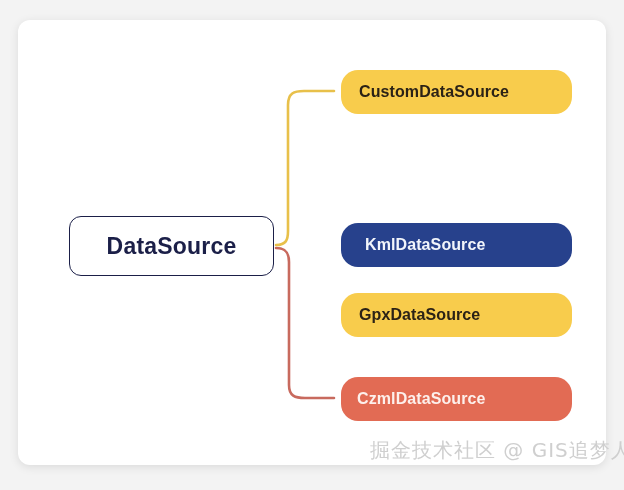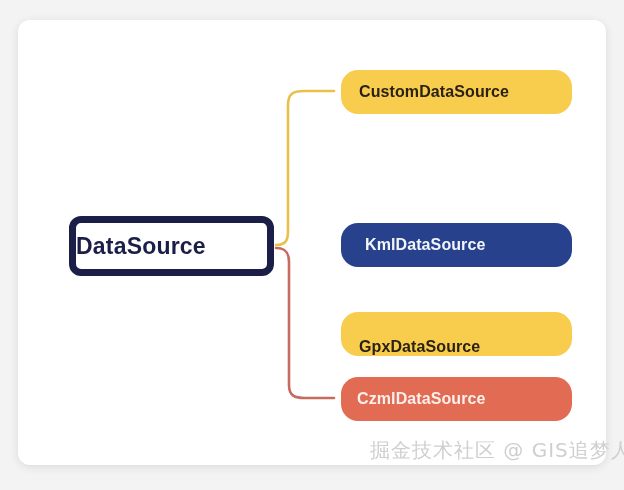--- a/index.html
+++ b/index.html
@@ -36,26 +36,26 @@
     height: 490px;
     pointer-events: none;
   }
   .root-node {
     position: absolute;
     left: 69px;
     top: 216px;
     width: 205px;
     height: 60px;
     box-sizing: border-box;
-    border: 7px solid #8b5cf6;
+    border: 1px solid #8b5cf6;
     border-radius: 12px;
     background: #ffffff;
     display: flex;
     align-items: center;
-    justify-content: flex-start;
+    justify-content: center;
   }
   .root-node-label {
     color: #1b1f48;
     font-size: 23px;
     font-weight: bold;
     letter-spacing: 0.2px;
   }
   .leaf-node {
     position: absolute;
     left: 341px;
@@ -102,21 +102,21 @@
 
   <div class="leaf-node" id="leaf-0" style="top: 70px; background: rgb(248, 204, 76);">
     <span class="leaf-node-label" style="color: rgb(43, 34, 22);">CustomDataSource</span>
   </div>
 
 
   <div class="leaf-node" id="leaf-2" style="top: 223px; background: rgb(39, 65, 140); padding-left: 24px;">
     <span class="leaf-node-label" style="color: rgb(242, 245, 251);">KmlDataSource</span>
   </div>
 
-  <div class="leaf-node" id="leaf-3" style="top: 312px; background: rgb(248, 204, 76); align-items: flex-end;">
+  <div class="leaf-node" id="leaf-3" style="top: 293px; background: rgb(248, 204, 76);">
     <span class="leaf-node-label" style="color: rgb(43, 34, 22);">GpxDataSource</span>
   </div>
 
   <div class="leaf-node" id="leaf-4" style="top: 377px; background: rgb(226, 107, 84); padding-left: 16px;">
     <span class="leaf-node-label" style="color: rgb(253, 240, 236);">CzmlDataSource</span>
   </div>
 
   <div class="watermark" style="color: rgb(207, 207, 207);">掘金技术社区 @ GIS追梦人</div>
 
 </div>

